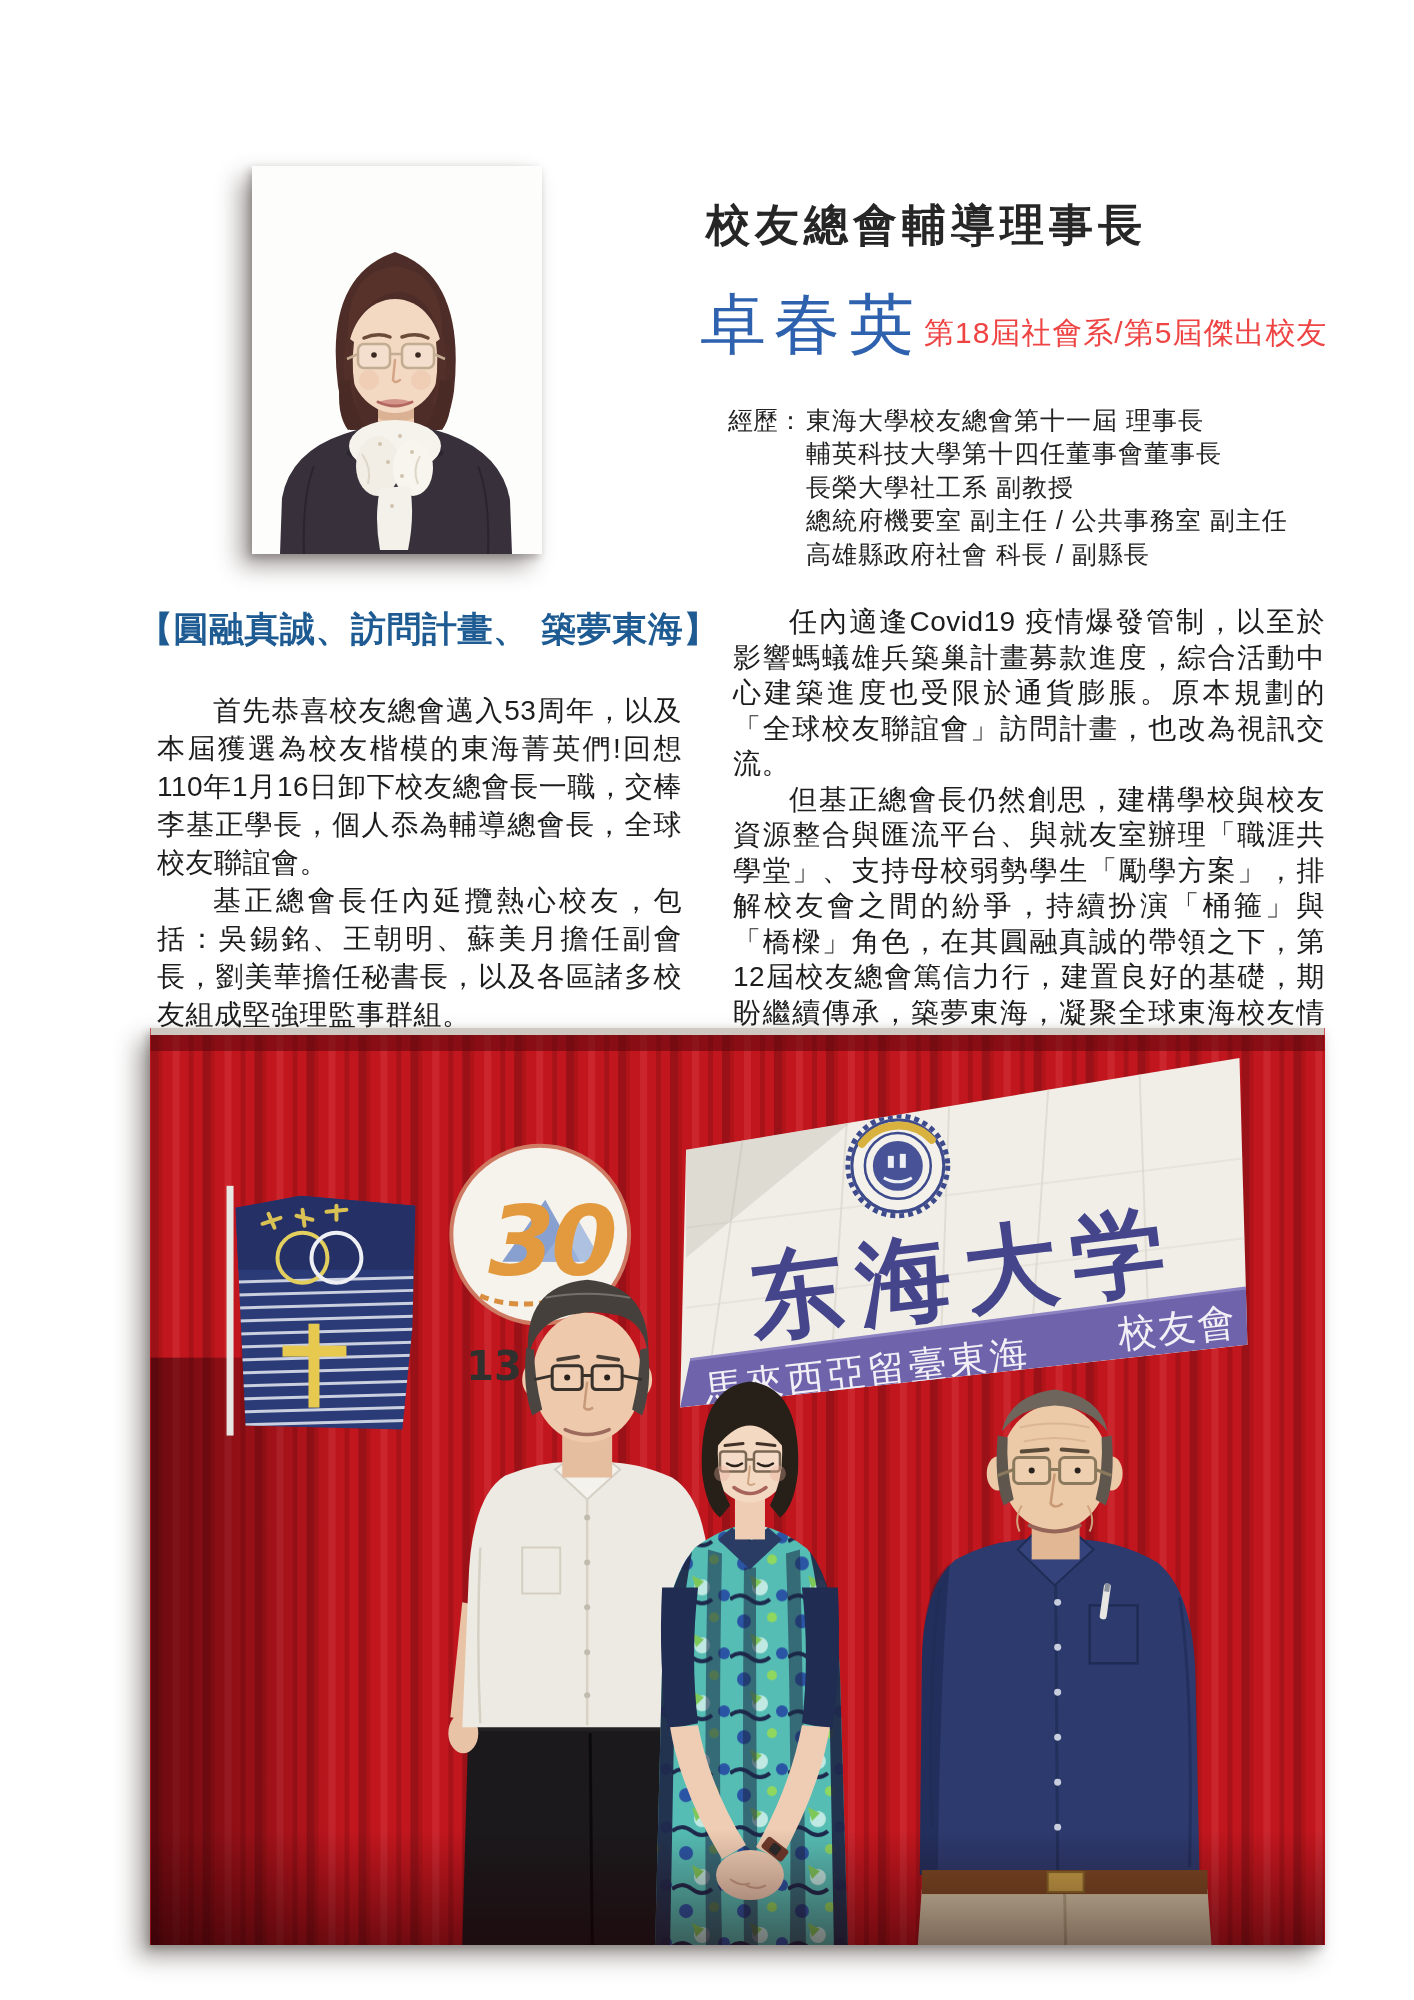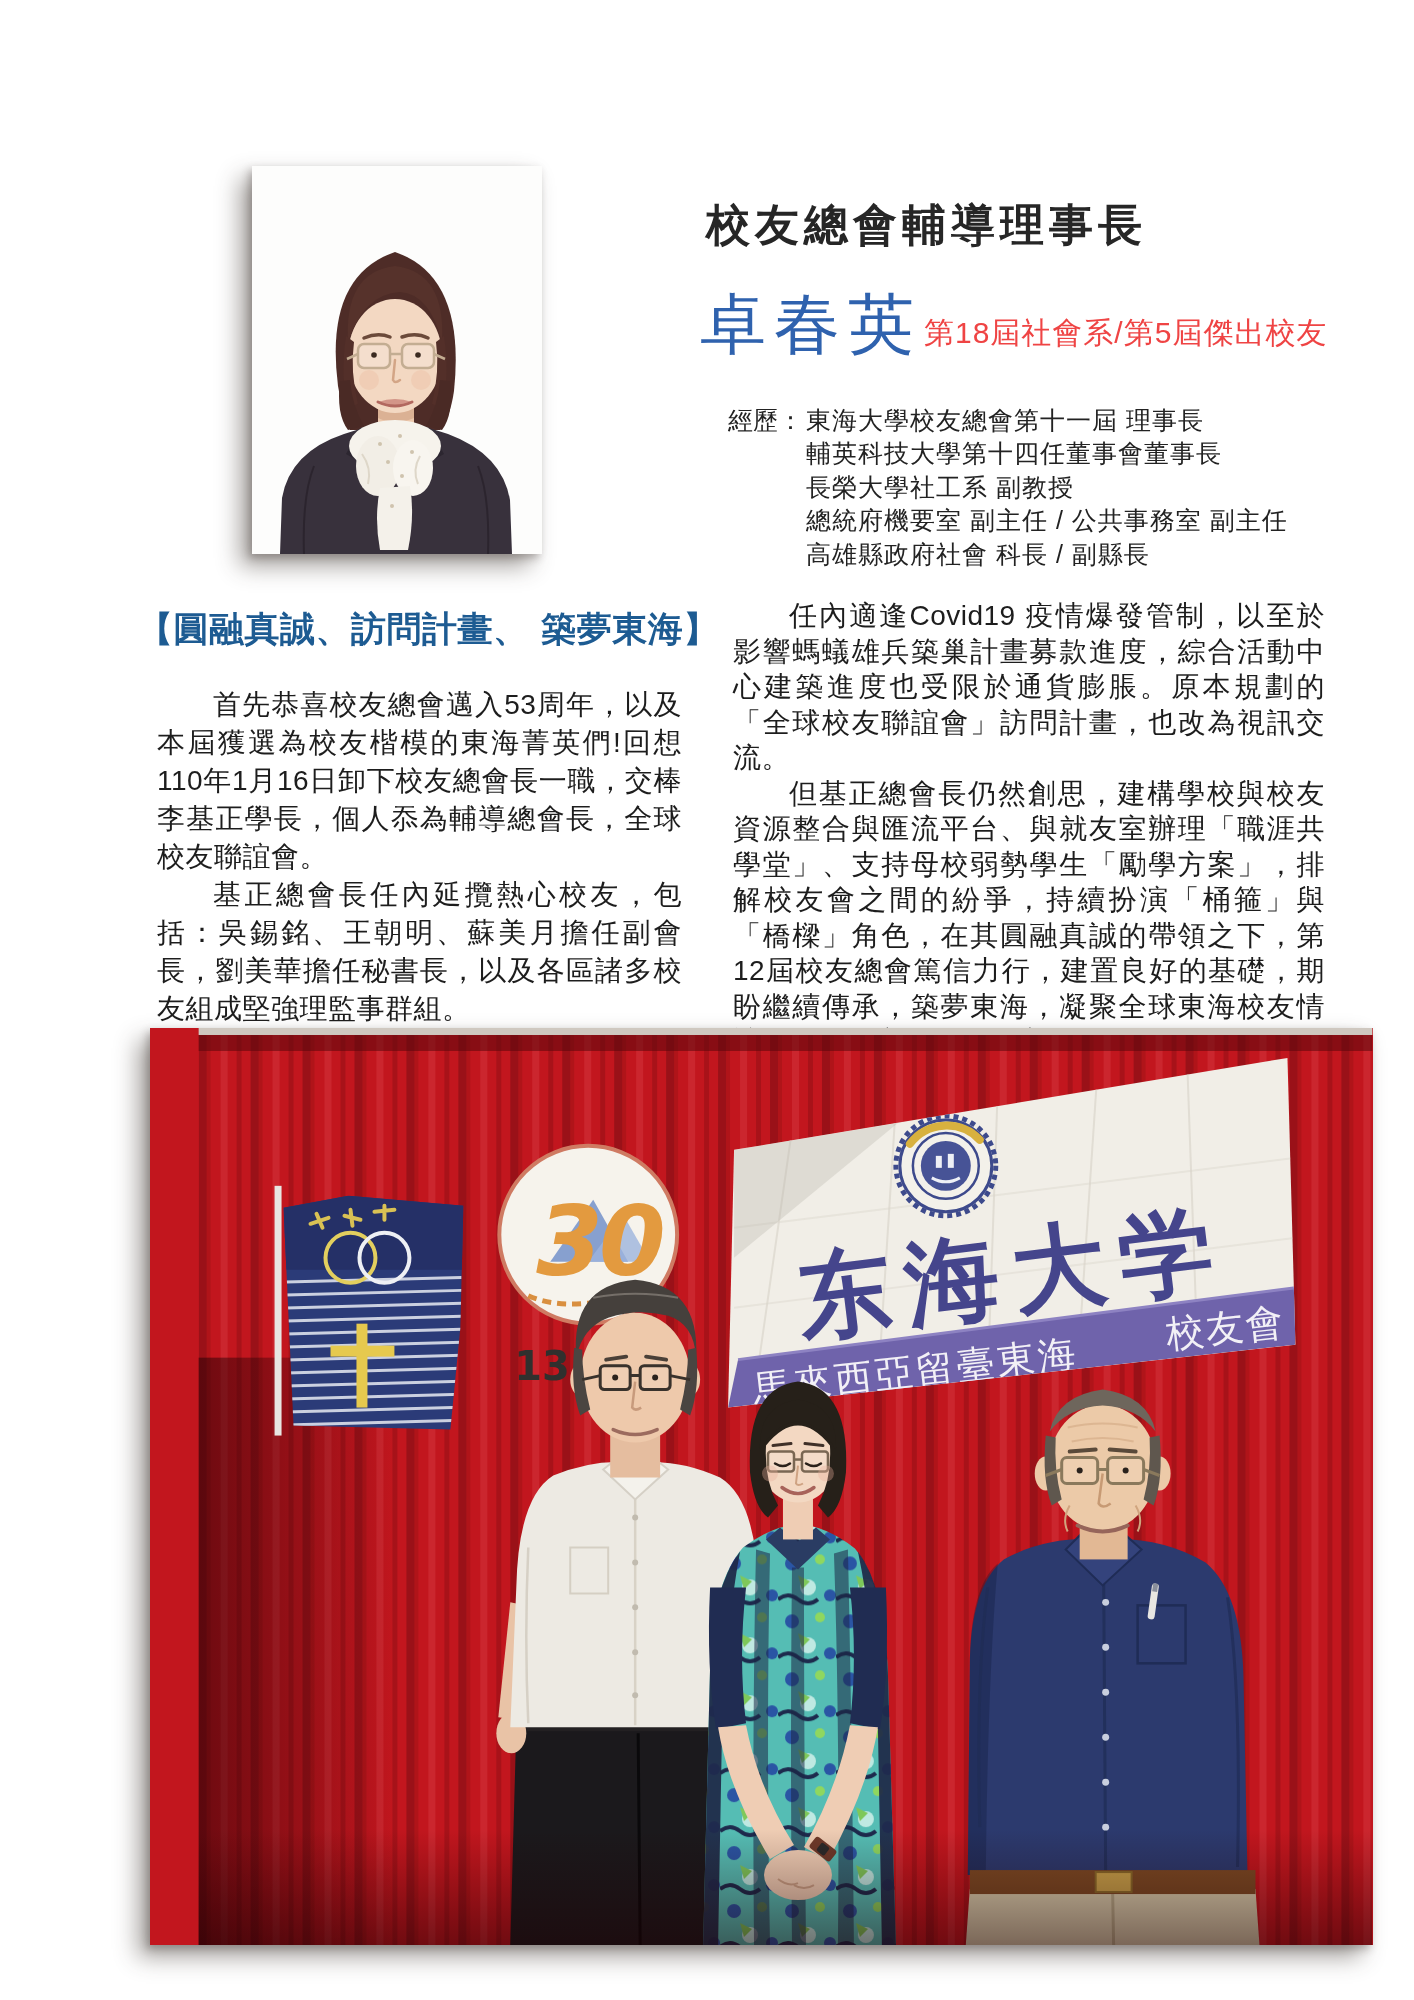--- a/index.html
+++ b/index.html
@@ -28,28 +28,27 @@
   }
   .experience{
     position:absolute;left:728px;top:404px;display:flex;font-size:25px;line-height:33.4px;color:#222;
   }
   .experience .exp-label{flex:0 0 auto;width:78px;}
   .experience .exp-items div{white-space:nowrap;letter-spacing:1px;}
   .section-heading{
     position:absolute;left:138px;top:606px;font-size:35px;font-weight:700;color:#1d5b92;
     letter-spacing:0.5px;white-space:nowrap;font-family:"DejaVu Sans", sans-serif;
   }
-  .col{position:absolute;text-align:justify;color:#1d1d1d;}
+  .col{position:absolute;text-align:justify;color:#1d1d1d;margin-top:6px;}
   .col p{margin:0;text-indent:2em;letter-spacing:0.5px;}
   .col-left{left:157px;top:686px;width:525px;font-size:28px;line-height:38px;}
   .col-right{left:733px;top:598px;width:592px;font-size:28px;line-height:35.5px;}
   .group-photo{
     position:absolute;left:150px;top:1028px;width:1175px;height:917px;background:#c2161e;
     box-shadow:-12px 12px 22px rgba(60,50,45,.45), -3px 4px 8px rgba(60,50,45,.30);
-    padding-left:48px;
   }
   .group-photo svg{display:block;width:100%;height:100%;}
   text{font-family:"DejaVu Sans", sans-serif;}
 </style>
 </head>
 <body>
 
 <div class="page">
 
   <div class="portrait">

